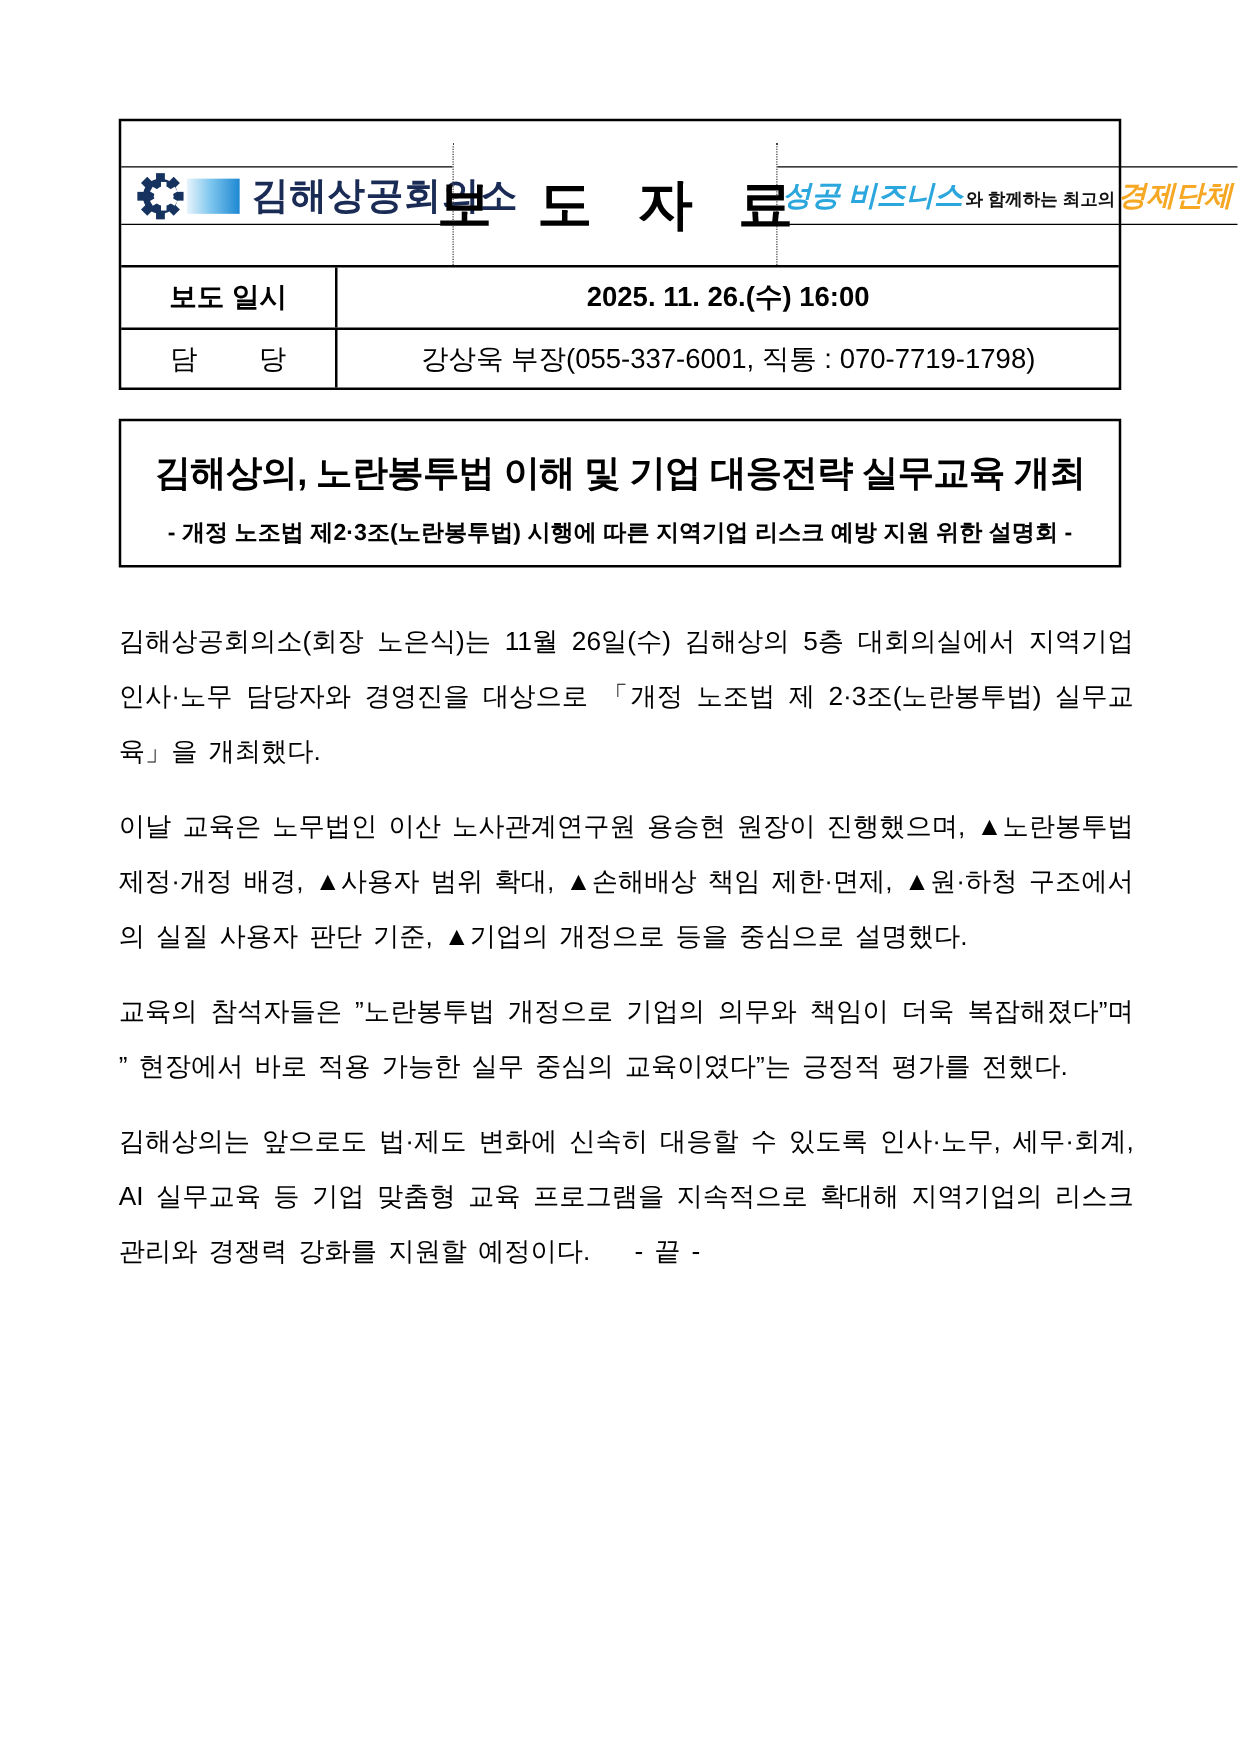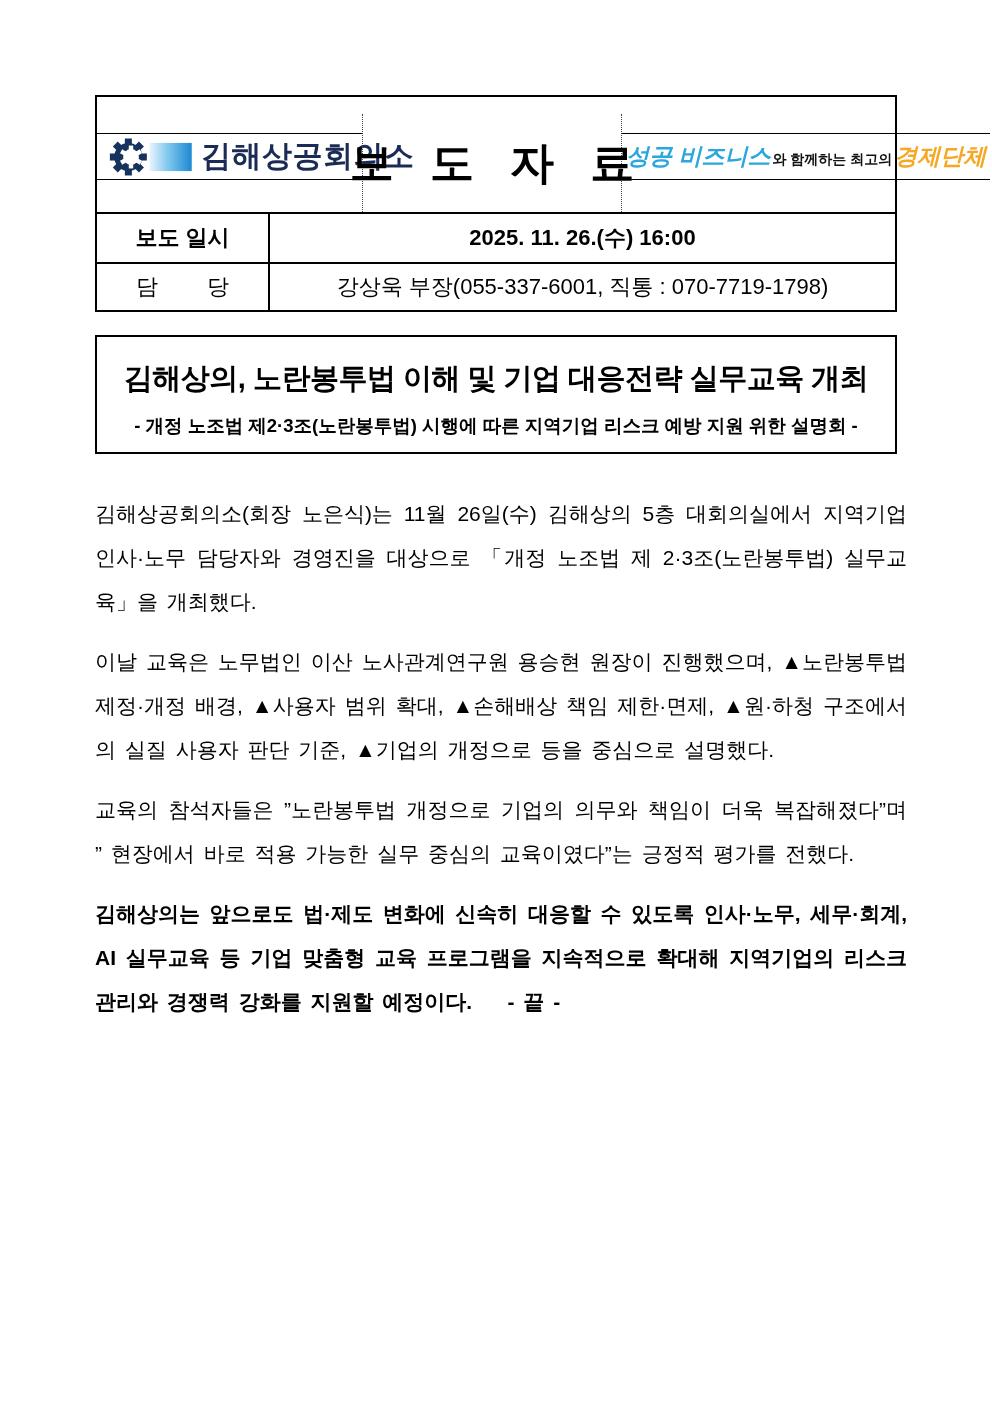--- a/index.html
+++ b/index.html
@@ -54,21 +54,21 @@
   }
   .title-main { font-size:29px; font-weight:800; letter-spacing:-0.5px; white-space:nowrap; }
   .title-sub { font-size:18.5px; font-weight:700; margin-top:14px; white-space:nowrap; }
 
   
   .body-text { margin-top:38px; width:812px; }
   .body-text p {
     font-size:21px; line-height:44px; text-align:justify;
     word-spacing:3px; margin-bottom:16px;
   }
-  .body-text p:last-child { margin-bottom:0;font-weight:bold; }
+  .body-text p:last-child { margin-bottom:0; }
 </style>
 </head>
 <body>
 
 <div class="page">
 
   <div class="press-table">
     <div class="band1">
 
       <div class="cell-logo">

